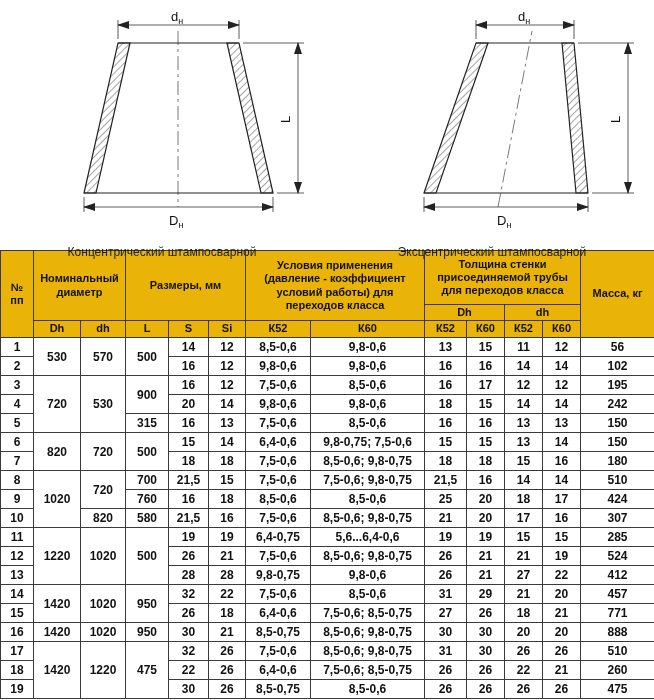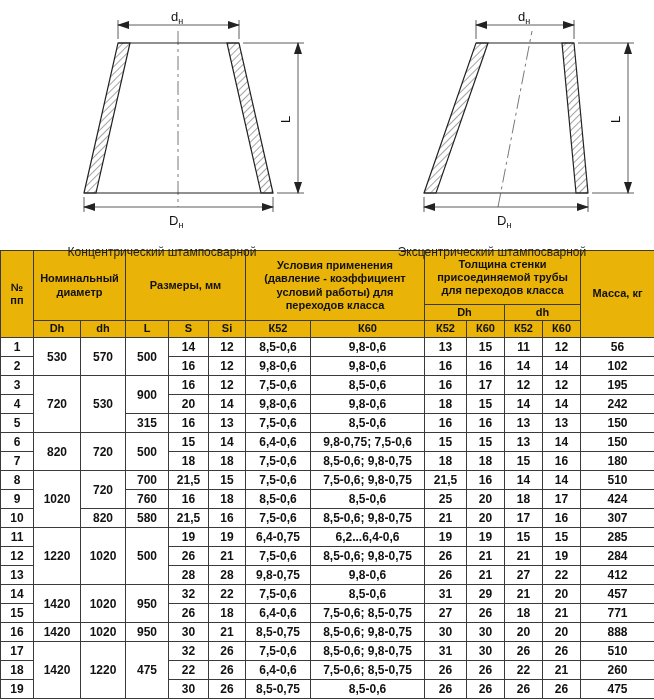--- a/index.html
+++ b/index.html
@@ -295,38 +295,38 @@
         <td>307</td>
       </tr>
       <tr>
         <td>11</td>
         <td rowspan="3">1220</td>
         <td rowspan="3">1020</td>
         <td rowspan="3">500</td>
         <td>19</td>
         <td>19</td>
         <td>6,4-0,75</td>
-        <td>6,2...6,4-0,6</td>
+        <td>5,6...6,4-0,6</td>
         <td>19</td>
         <td>19</td>
         <td>15</td>
         <td>15</td>
         <td>285</td>
       </tr>
       <tr>
         <td>12</td>
         <td>26</td>
         <td>21</td>
         <td>7,5-0,6</td>
         <td>8,5-0,6; 9,8-0,75</td>
         <td>26</td>
         <td>21</td>
         <td>21</td>
         <td>19</td>
-        <td>284</td>
+        <td>524</td>
       </tr>
       <tr>
         <td>13</td>
         <td>28</td>
         <td>28</td>
         <td>9,8-0,75</td>
         <td>9,8-0,6</td>
         <td>26</td>
         <td>21</td>
         <td>27</td>

